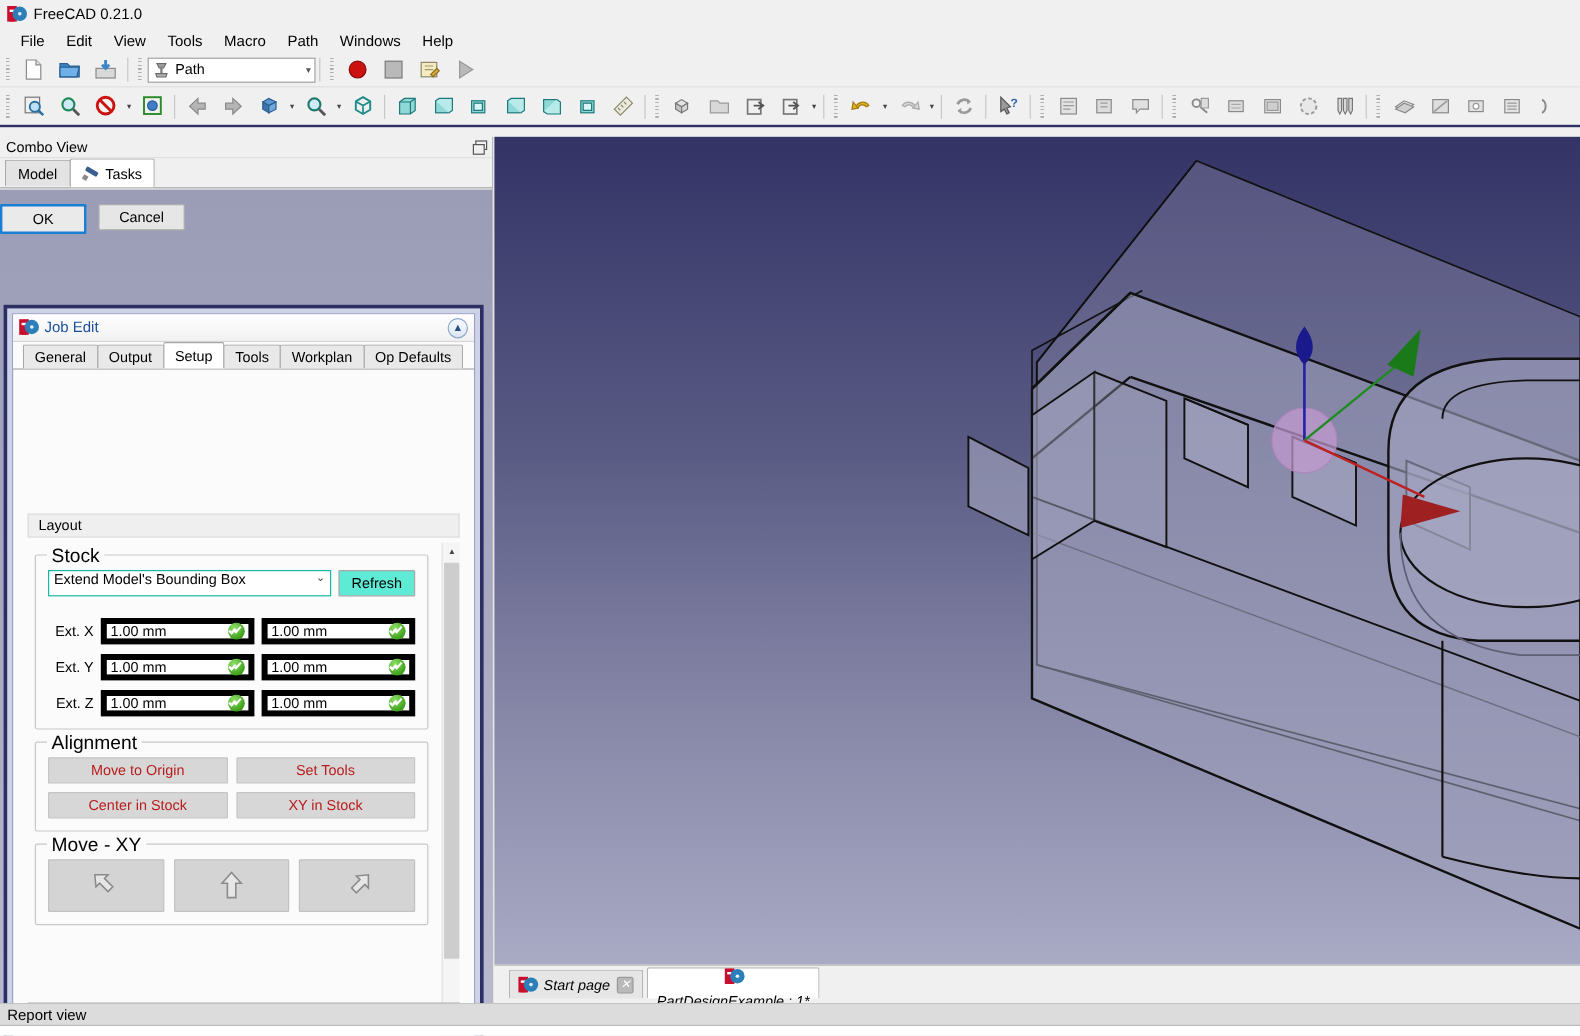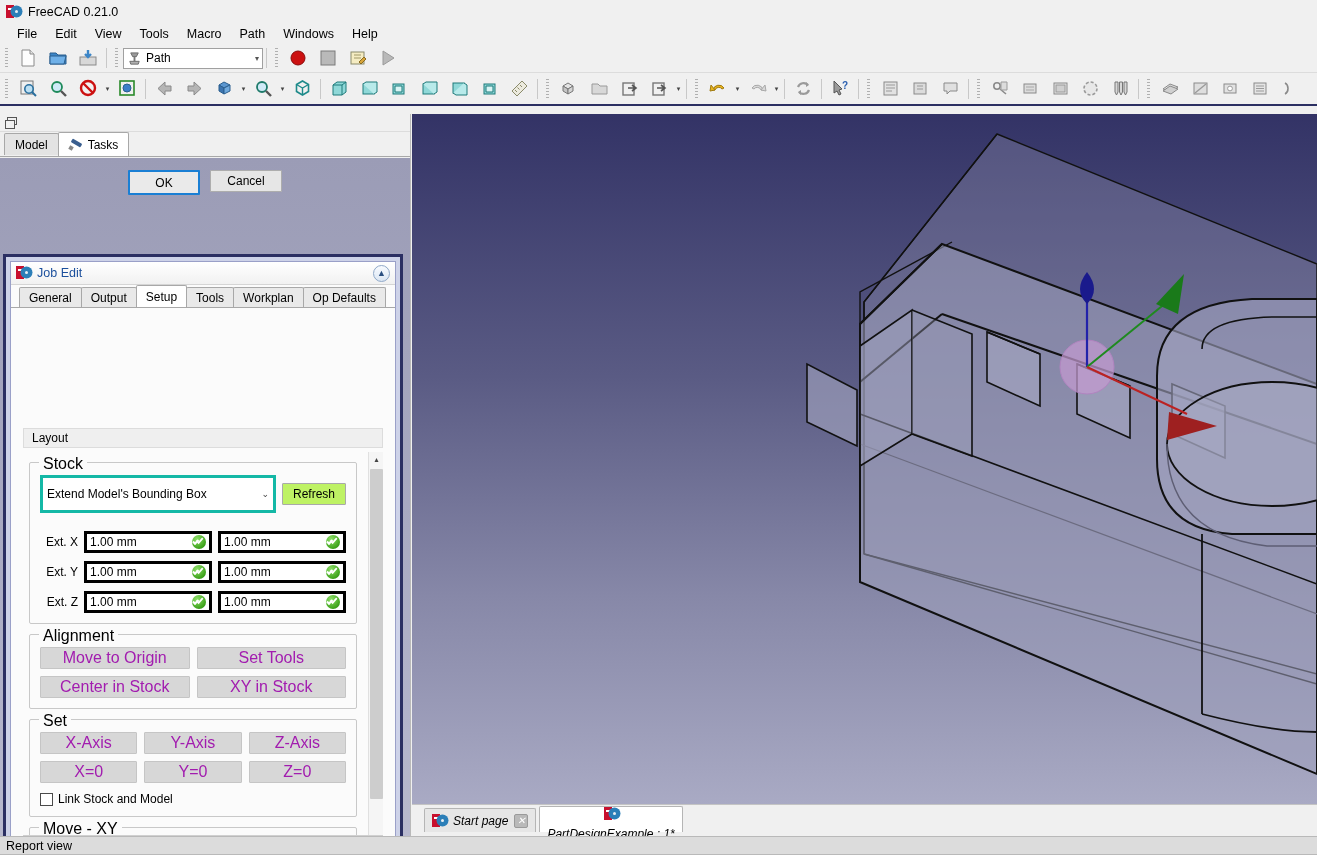--- a/index.html
+++ b/index.html
@@ -125,21 +125,21 @@
     content: ""; position: absolute; left: 0px; top: 7px; width: 4px; height: 4px;
     background: #888; transform: rotate(30deg);
   }
 
   
   .task-panel {
     position: absolute; left: 0; top: 44px; right: 0; bottom: 0;
     background: linear-gradient(to bottom,#9b9cb6 0%,#a9aac2 55%,#b8b9ce 100%);
     padding-top: 12px;
   }
-  .task-buttons { display: flex; justify-content: center; gap: 10px; }
+  .task-buttons { display: flex; gap: 10px; }
   .tbtn {
     min-width: 72px; height: 22px; font-size: 12px;
     display: flex; align-items: center; justify-content: center;
     background: #e6e6e6; border: 1px solid #adadad; border-radius: 1px;
   }
   .tbtn.focused {
     border: 2px solid #1a7fd4; background: #eaeaea; min-width: 72px; height: 25px;
   }
 
   
@@ -190,34 +190,34 @@
   }
   .grp > .legend {
     position: absolute; top: -8px; left: 9px; background: #fbfbfb;
     padding: 0 4px; font-size: 16px;
   }
 
   .row { display: flex; align-items: center; gap: 6px; margin-bottom: 8px; }
   .row:last-child { margin-bottom: 0; }
 
   .combobox {
-    flex: 1; height: 38px; background: #fff; border: 3px solid #14b8a6;
-    display: flex; align-items: center; padding: 0 4px; font-size: 12px;
+    flex: 1; height: 22px; background: #fff; border: 1px solid #14b8a6;
+    display: flex; padding: 0 4px; font-size: 12px;
   }
   .combobox .cb-text { flex: 1; }
   .combobox .cb-caret { font-size: 9px; color: #444; }
   .btn {
-    height: 22px; padding: 0 10px; font-size: 12px; background: #bef264;
+    height: 22px; padding: 0 10px; font-size: 12px; background: #5eead4;
     border: 1px solid #a9a9a9; display: flex; align-items: center;
     justify-content: center; border-radius: 1px;
   }
 
   .fld-label { width: 38px; text-align: right; font-size: 12px; }
   .qfield {
-    flex: 1; height: 22px; background: #fff; border: 3px solid #000000;
+    flex: 1; height: 22px; background: #fff; border: 5px solid #000000;
     display: flex; align-items: center; padding: 0 3px; font-size: 12px;
   }
   .qfield .qv { flex: 1; }
   .ok-ico {
     width: 14px; height: 14px; border-radius: 50%;
     background: radial-gradient(circle at 35% 30%,#8fe06a,#3ea21b 70%,#2d7a14);
     position: relative; flex: none;
   }
   .ok-ico::after {
     content: ""; position: absolute; left: 3px; top: 6px; width: 4px; height: 2px;
@@ -225,23 +225,23 @@
     transform: rotate(-45deg); transform-origin: left bottom;
     box-shadow: 3px -3px 0 -1px transparent;
   }
   .ok-ico .chk {
     position: absolute; left: 2.5px; top: 1px; width: 9px; height: 9px;
   }
 
   .btn-grid2 { display: grid; grid-template-columns: 1fr 1fr; gap: 7px; }
   .btn-grid3 { display: grid; grid-template-columns: 1fr 1fr 1fr; gap: 7px; }
   .gbtn {
-    height: 22px; font-size: 16px; display: flex; align-items: center;
+    height: 22px; font-size: 12px; display: flex; align-items: center;
     justify-content: center; background: #d7d7d7; border: 1px solid #c5c5c5;
-    color: #a21caf; border-radius: 1px;
+    color: #b91c1c; border-radius: 1px;
   }
   .cbrow { display: flex; align-items: center; gap: 5px; margin-top: 9px; }
   .checkbox {
     width: 13px; height: 13px; background: #fff; border: 1px solid #4a4a4a; flex: none;
   }
   .arrow-grid { display: grid; grid-template-columns: 1fr 1fr 1fr; gap: 8px; }
   .abtn {
     height: 44px; background: #d4d4d4; border: 1px solid #c2c2c2;
     display: flex; align-items: center; justify-content: center; border-radius: 1px;
   }
@@ -628,20 +628,21 @@
     </div>
     <div class="tb-btn">
       <svg class="ico" width="19" height="19" viewBox="0 0 19 19">
         <path d="M4 4c4 2 4 9 0 11" fill="none" stroke="#8a8a8a" stroke-width="1.6"></path>
       </svg>
     </div>
   </div>
 
   <div class="combo-dock">
     <div class="dock-title">
+      <span class="t">Combo View</span>
       <span class="float-ico"></span>
     </div>
 
     <div class="cv-tabs">
       <div class="cv-tab">
         <span>Model</span>
       </div>
       <div class="cv-tab active">
         <span class="pencil-ico"></span>
         <span>Tasks</span>
@@ -755,35 +756,20 @@
               <div class="grp">
                 <div class="legend">Alignment</div>
                 <div class="btn-grid2">
                   <div class="gbtn">Move to Origin</div>
                   <div class="gbtn">Set Tools</div>
                   <div class="gbtn">Center in Stock</div>
                   <div class="gbtn">XY in Stock</div>
                 </div>
               </div>
 
-              <div class="grp">
-                <div class="legend">Set</div>
-                <div class="btn-grid3">
-                  <div class="gbtn">X-Axis</div>
-                  <div class="gbtn">Y-Axis</div>
-                  <div class="gbtn">Z-Axis</div>
-                  <div class="gbtn">X=0</div>
-                  <div class="gbtn">Y=0</div>
-                  <div class="gbtn">Z=0</div>
-                </div>
-                <div class="cbrow">
-                  <span class="checkbox"></span>
-                  <span>Link Stock and Model</span>
-                </div>
-              </div>
 
               <div class="grp">
                 <div class="legend">Move - XY</div>
                 <div class="arrow-grid">
                   <div class="abtn">
                     <svg width="30" height="30" viewBox="0 0 30 30">
                       <path d="M6 6h11l-3 3 7 7-4 4-7-7-3 3z" fill="#e6e6e6" stroke="#8a8a8a" stroke-width="1.3"></path>
                     </svg>
                   </div>
                   <div class="abtn">

